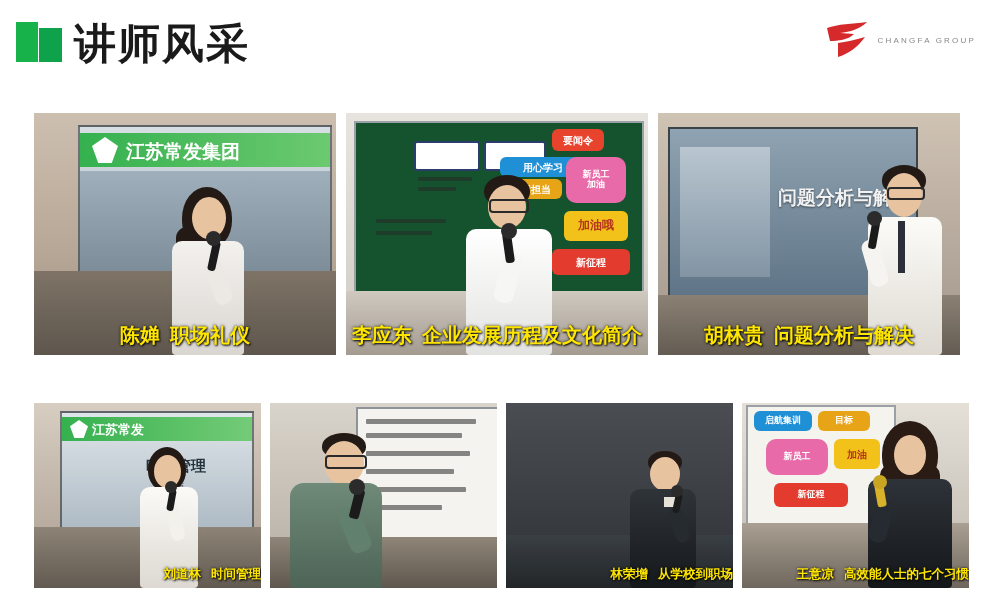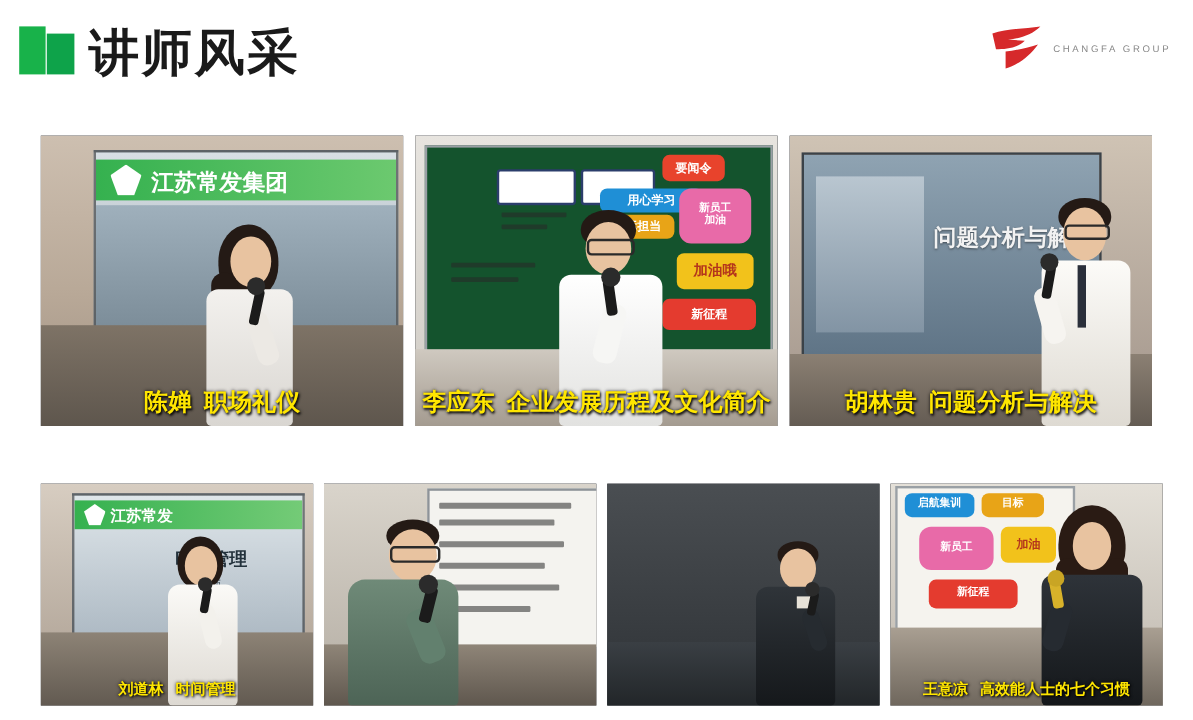--- a/index.html
+++ b/index.html
@@ -109,21 +109,21 @@
     bottom: 0;
     width: 100%;
     text-align: center;
     color: #ffe600;
     font-weight: bold;
     font-family: "DejaVu Sans", sans-serif;
     text-shadow: 0 0 3px rgba(0,0,0,.85), 1px 1px 2px rgba(0,0,0,.9);
     white-space: nowrap;
   }
   .card-top .caption { font-size: 20px; bottom: 6px; }
-  .card-bottom .caption { font-size: 12.5px; bottom: 5px; }
+  .card-bottom .caption { font-size: 12.5px; bottom: 5px; text-align: right; }
   .cap-name { margin-right: 10px; }
 
   
   .scene { position: absolute; inset: 0; }
   .wall { position: absolute; inset: 0; background: linear-gradient(180deg,#cdbfb0 0%, #b8a897 55%, #9e9083 100%); }
   .wall-dark { position:absolute; inset:0; background: linear-gradient(180deg,#4a4e52 0%, #2e3236 100%); }
   .screen {
     position: absolute;
     border: 2px solid rgba(30,30,30,.55);
     background: #e9eef2;
@@ -314,20 +314,23 @@
       <div class="person" style="left:114px;top:48px;width:90px;height:137px;">
         <div class="hair" style="left:28px;top:0;width:34px;height:22px;"></div>
         <div class="head" style="left:30px;top:6px;width:30px;height:34px;"></div>
         <div class="body" style="left:10px;top:38px;width:66px;height:99px;background:linear-gradient(180deg,#2f3439,#15181b);"></div>
         <div style="position:absolute;left:44px;top:46px;width:14px;height:10px;background:#e7e2d8;"></div>
         <div class="arm" style="left:52px;top:56px;width:14px;height:36px;background:#262b30;transform:rotate(-18deg);"></div>
         <div class="mic" style="left:54px;top:42px;width:7px;height:20px;transform:rotate(12deg);"></div>
         <div class="mic-head" style="left:51px;top:34px;width:12px;height:12px;"></div>
       </div>
     </div>
+    <div class="caption">
+      <span class="cap-name">林荣增</span><span>从学校到职场</span>
+    </div>
   </div>
 
   <div class="card card-bottom">
     <div class="scene">
       <div class="wall" style="background:linear-gradient(180deg,#e4e0d8,#bdb6ac);"></div>
       <div class="screen" style="left:4px;top:2px;width:146px;height:118px;background:#f5f3ee;border-color:#9aa0a5;">
         <div class="sticker" style="left:6px;top:4px;width:58px;height:20px;background:#1f8fd6;font-size:9px;">启航集训</div>
         <div class="sticker" style="left:70px;top:4px;width:52px;height:20px;background:#e8a417;font-size:9px;">目标</div>
         <div class="sticker" style="left:18px;top:32px;width:62px;height:36px;background:#e86aa8;font-size:9px;border-radius:10px;">新员工</div>
         <div class="sticker" style="left:86px;top:32px;width:46px;height:30px;background:#f2c21b;color:#b4351c;font-size:10px;">加油</div>

